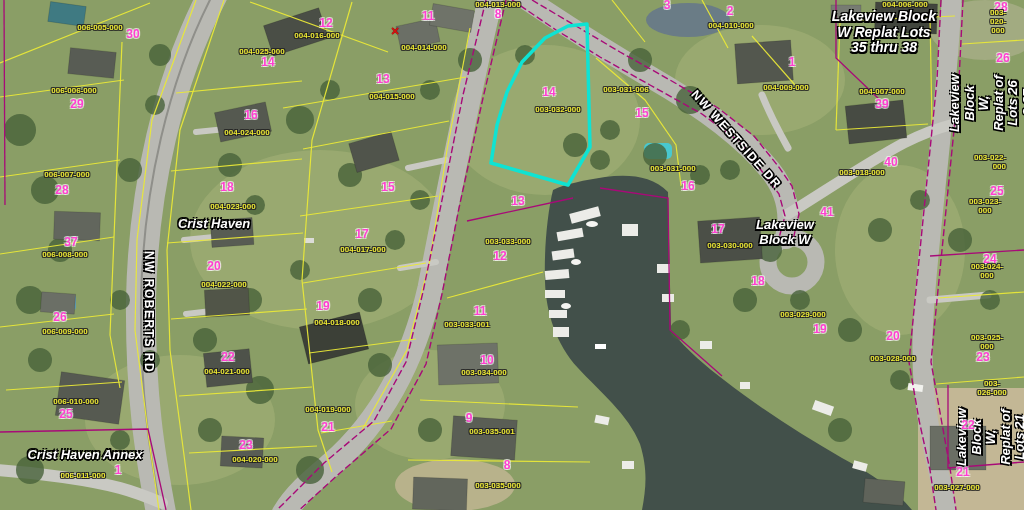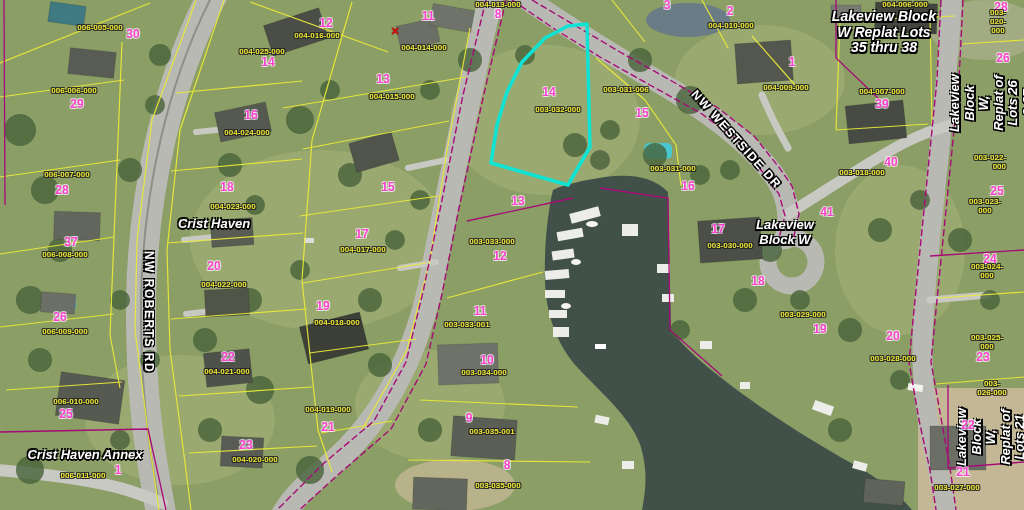--- a/index.html
+++ b/index.html
@@ -338,20 +338,20 @@
       <div class="lbl pid" style="left: 987px; top: 272px; transform: translate(-50%, -50%);">003-024-000</div>
       <div class="lbl pid" style="left: 987px; top: 343px; transform: translate(-50%, -50%);">003-025-000</div>
       <div class="lbl pid" style="left: 992px; top: 389px; transform: translate(-50%, -50%);">003-026-000</div>
       <div class="lbl pid" style="left: 957px; top: 488px; transform: translate(-50%, -50%);">003-027-000</div>
       <div class="lbl pid" style="left: 893px; top: 359px; transform: translate(-50%, -50%);">003-028-000</div>
       <div class="lbl pid" style="left: 803px; top: 315px; transform: translate(-50%, -50%);">003-029-000</div>
       <div class="lbl pid" style="left: 730px; top: 246px; transform: translate(-50%, -50%);">003-030-000</div>
       <div class="lbl pid" style="left: 673px; top: 169px; transform: translate(-50%, -50%);">003-031-000</div>
       <div class="lbl pid" style="left: 626px; top: 90px; transform: translate(-50%, -50%);">003-031-006</div>
       <div class="lbl pid" style="left: 548px; top: 110px; transform: translate(-50%, -50%); margin-left: 10px;">003-032-000</div>
-      <div class="lbl pid" style="left: 492px; top: 242px; transform: translate(-50%, -50%);">003-033-000</div>
+      <div class="lbl pid" style="left: 508px; top: 242px; transform: translate(-50%, -50%);">003-033-000</div>
       <div class="lbl pid" style="left: 467px; top: 325px; transform: translate(-50%, -50%);">003-033-001</div>
       <div class="lbl pid" style="left: 484px; top: 373px; transform: translate(-50%, -50%);">003-034-000</div>
       <div class="lbl pid" style="left: 492px; top: 432px; transform: translate(-50%, -50%);">003-035-001</div>
       <div class="lbl pid" style="left: 498px; top: 486px; transform: translate(-50%, -50%);">003-035-000</div>
       <div class="lbl pid" style="left: 862px; top: 173px; transform: translate(-50%, -50%);">003-018-000</div>
     </div>
 </div>
 
 </body></html>

